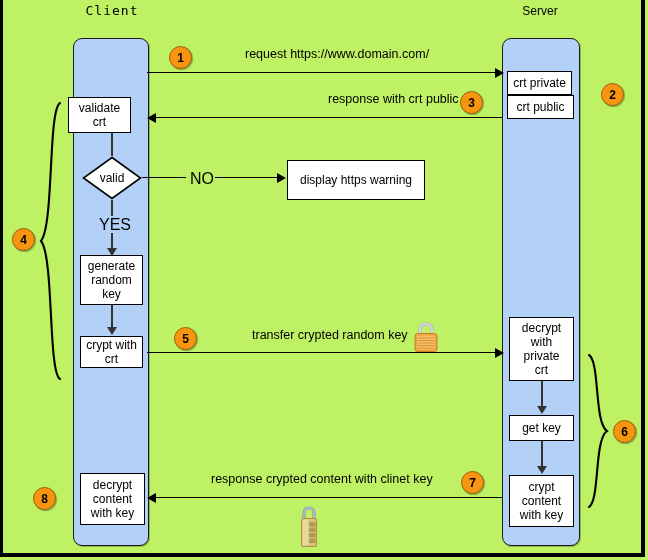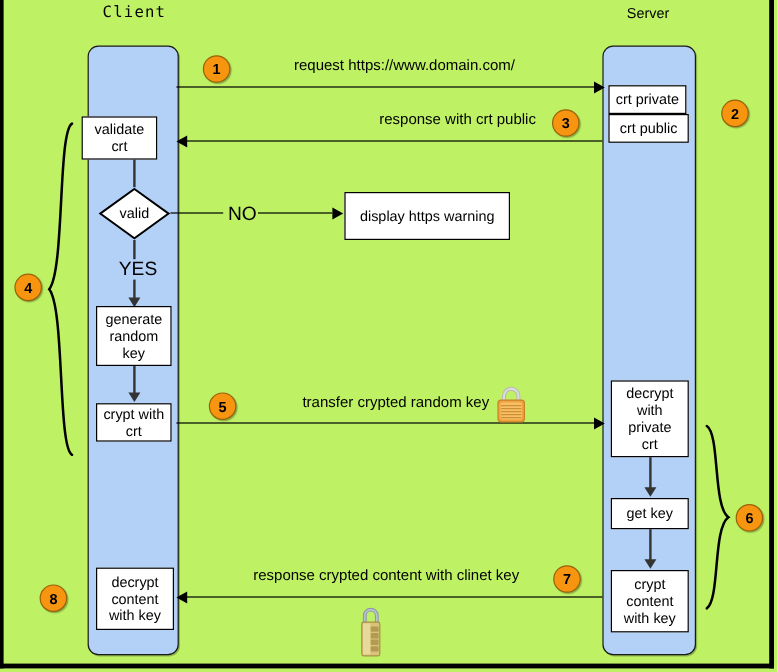--- a/index.html
+++ b/index.html
@@ -158,21 +158,21 @@
   <div class="box" style="left:507px;top:71px;width:65px;height:24px;">
     <span>crt private</span>
   </div>
   <div class="box" style="left:507px;top:95px;width:67px;height:24px;">
     <span>crt public</span>
   </div>
   <div class="step" style="left:601px;top:83px;">2</div>
 
   <div class="hline" style="left:151px;top:117px;width:351px;"></div>
   <div class="arrow-l" style="left:147px;top:113px;"></div>
-  <div class="msg" style="left:272px;top:92px;padding-left:20px;">response with crt public</div>
+  <div class="msg" style="left:284px;top:92px;padding-left:20px;">response with crt public</div>
   <div class="step" style="left:460px;top:91px;">3</div>
 
   <div class="box" style="left:68px;top:97px;width:63px;height:36px;flex-direction:column;">
     <span>validate</span>
     <span>crt</span>
   </div>
 
   <div class="vline" style="left:111px;top:133px;height:23px;"></div>
 
   <div class="diamond-wrap" style="left:82px;top:156px;width:60px;height:44px;">

